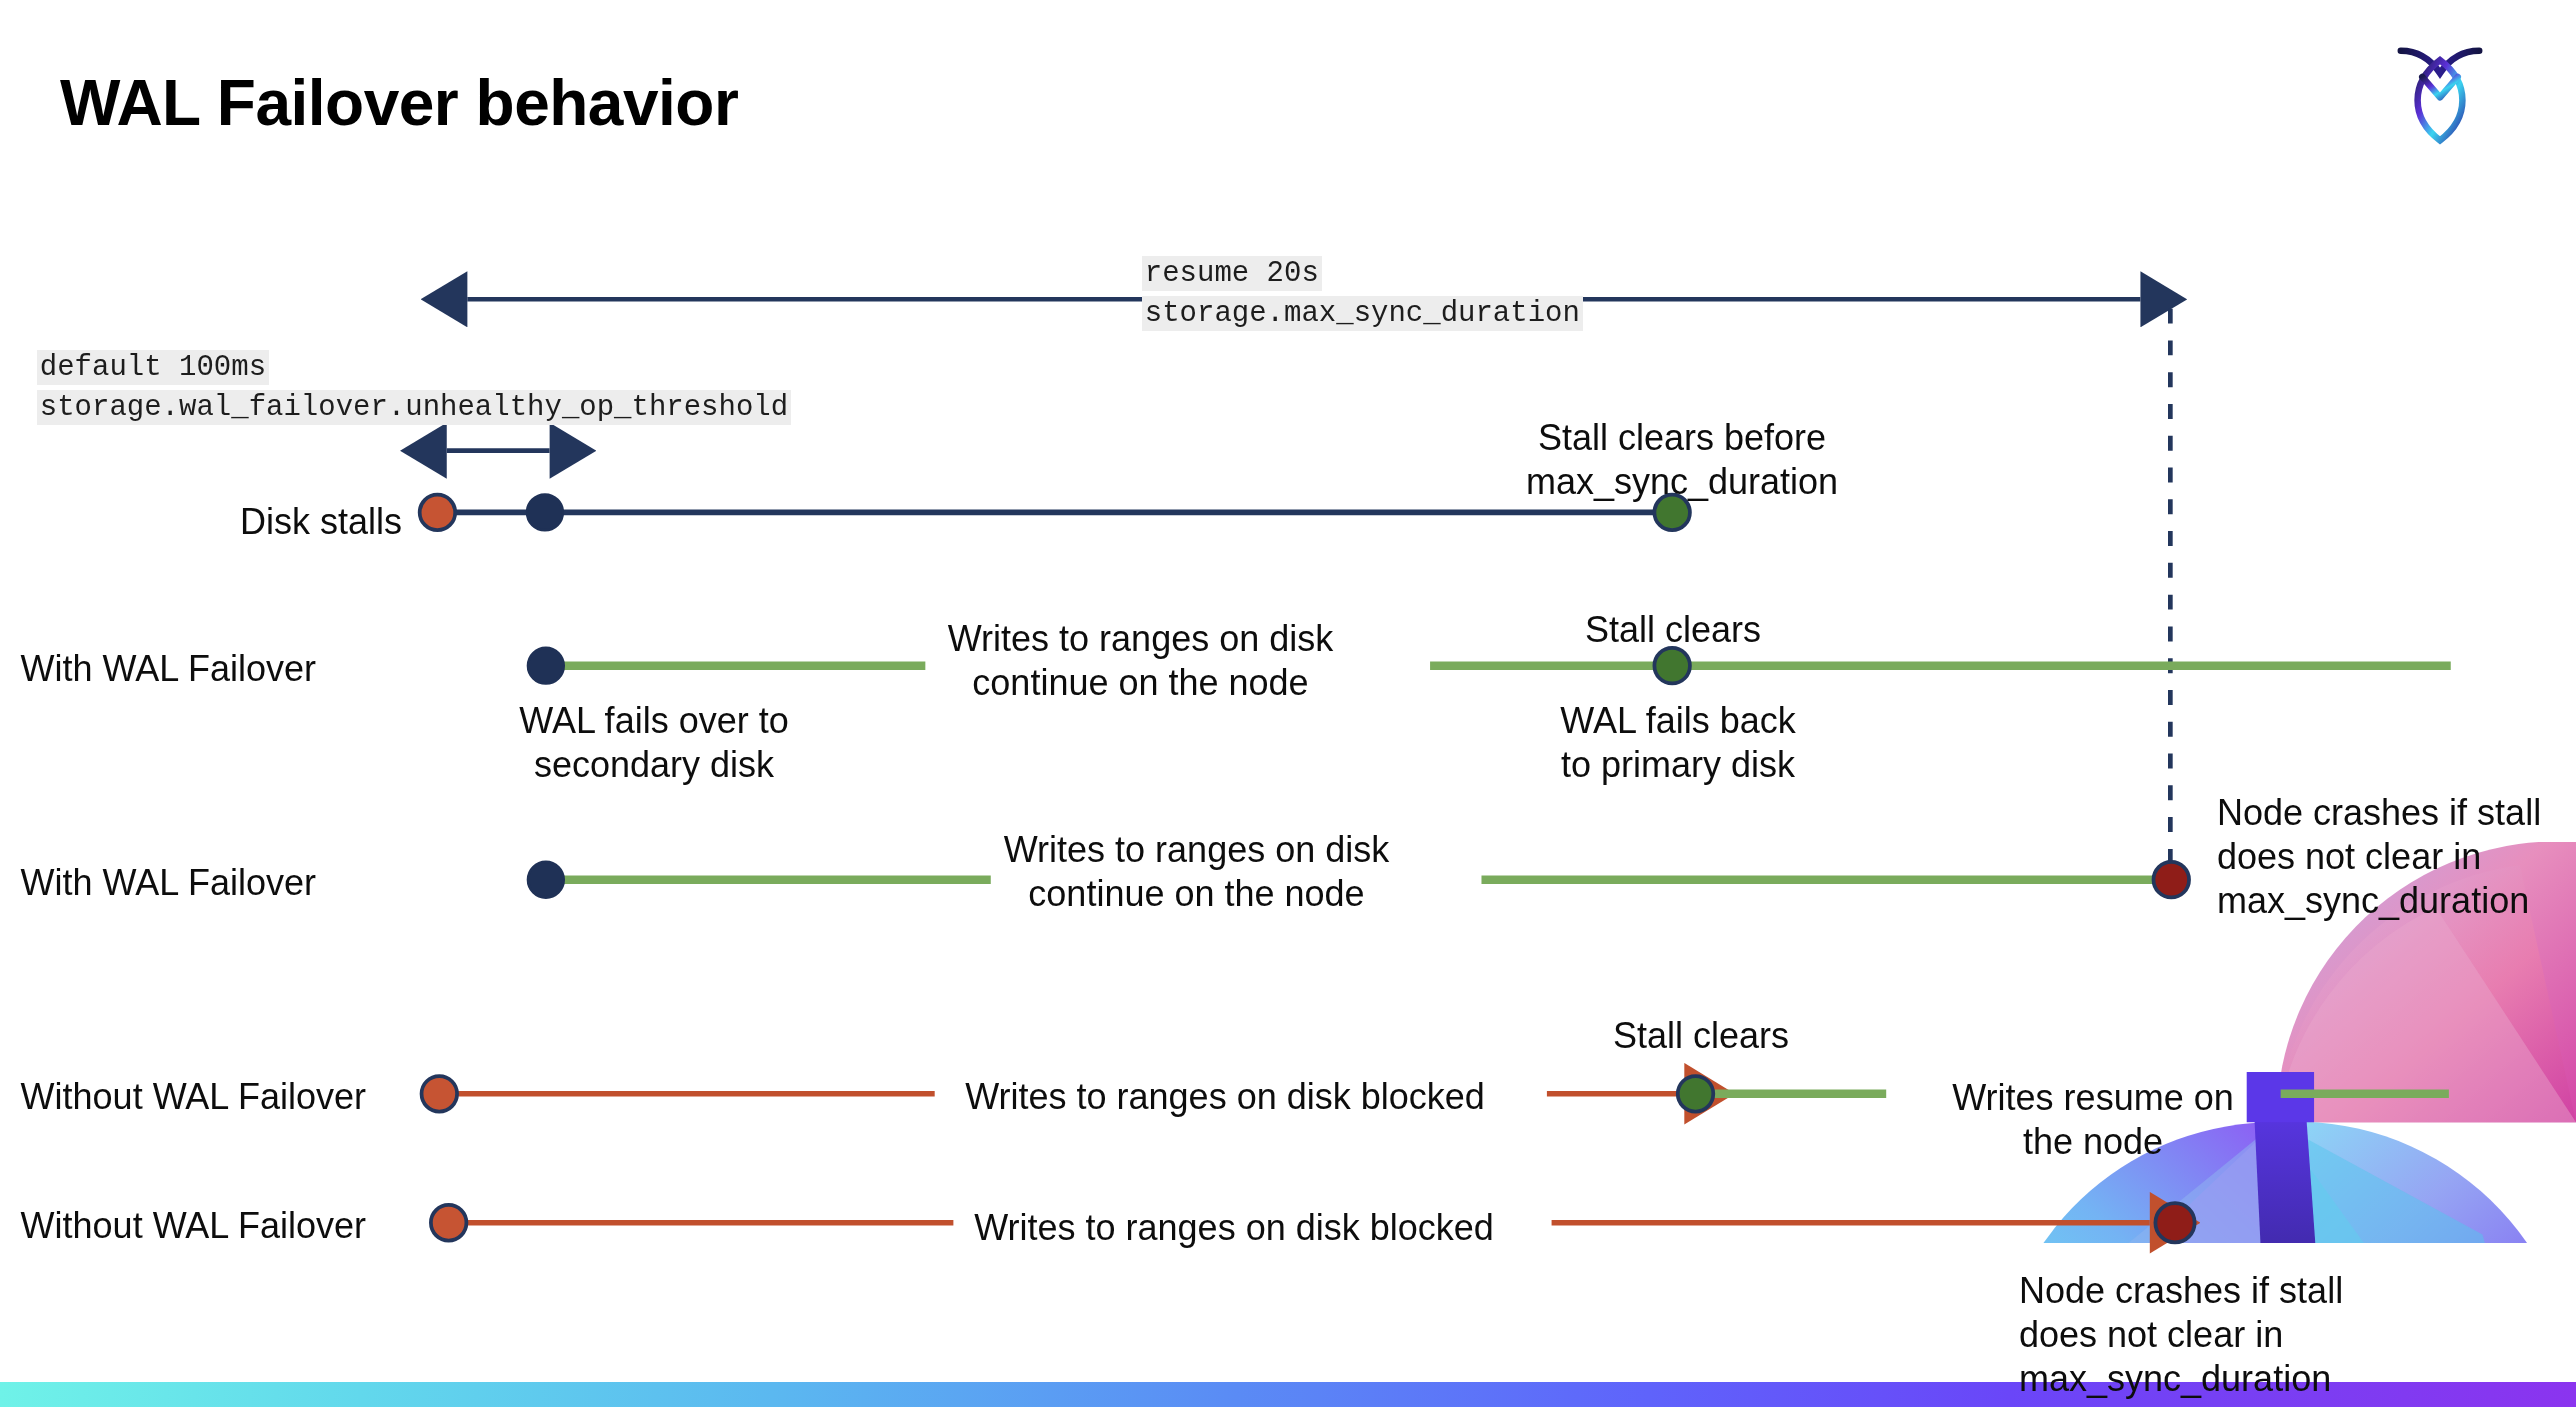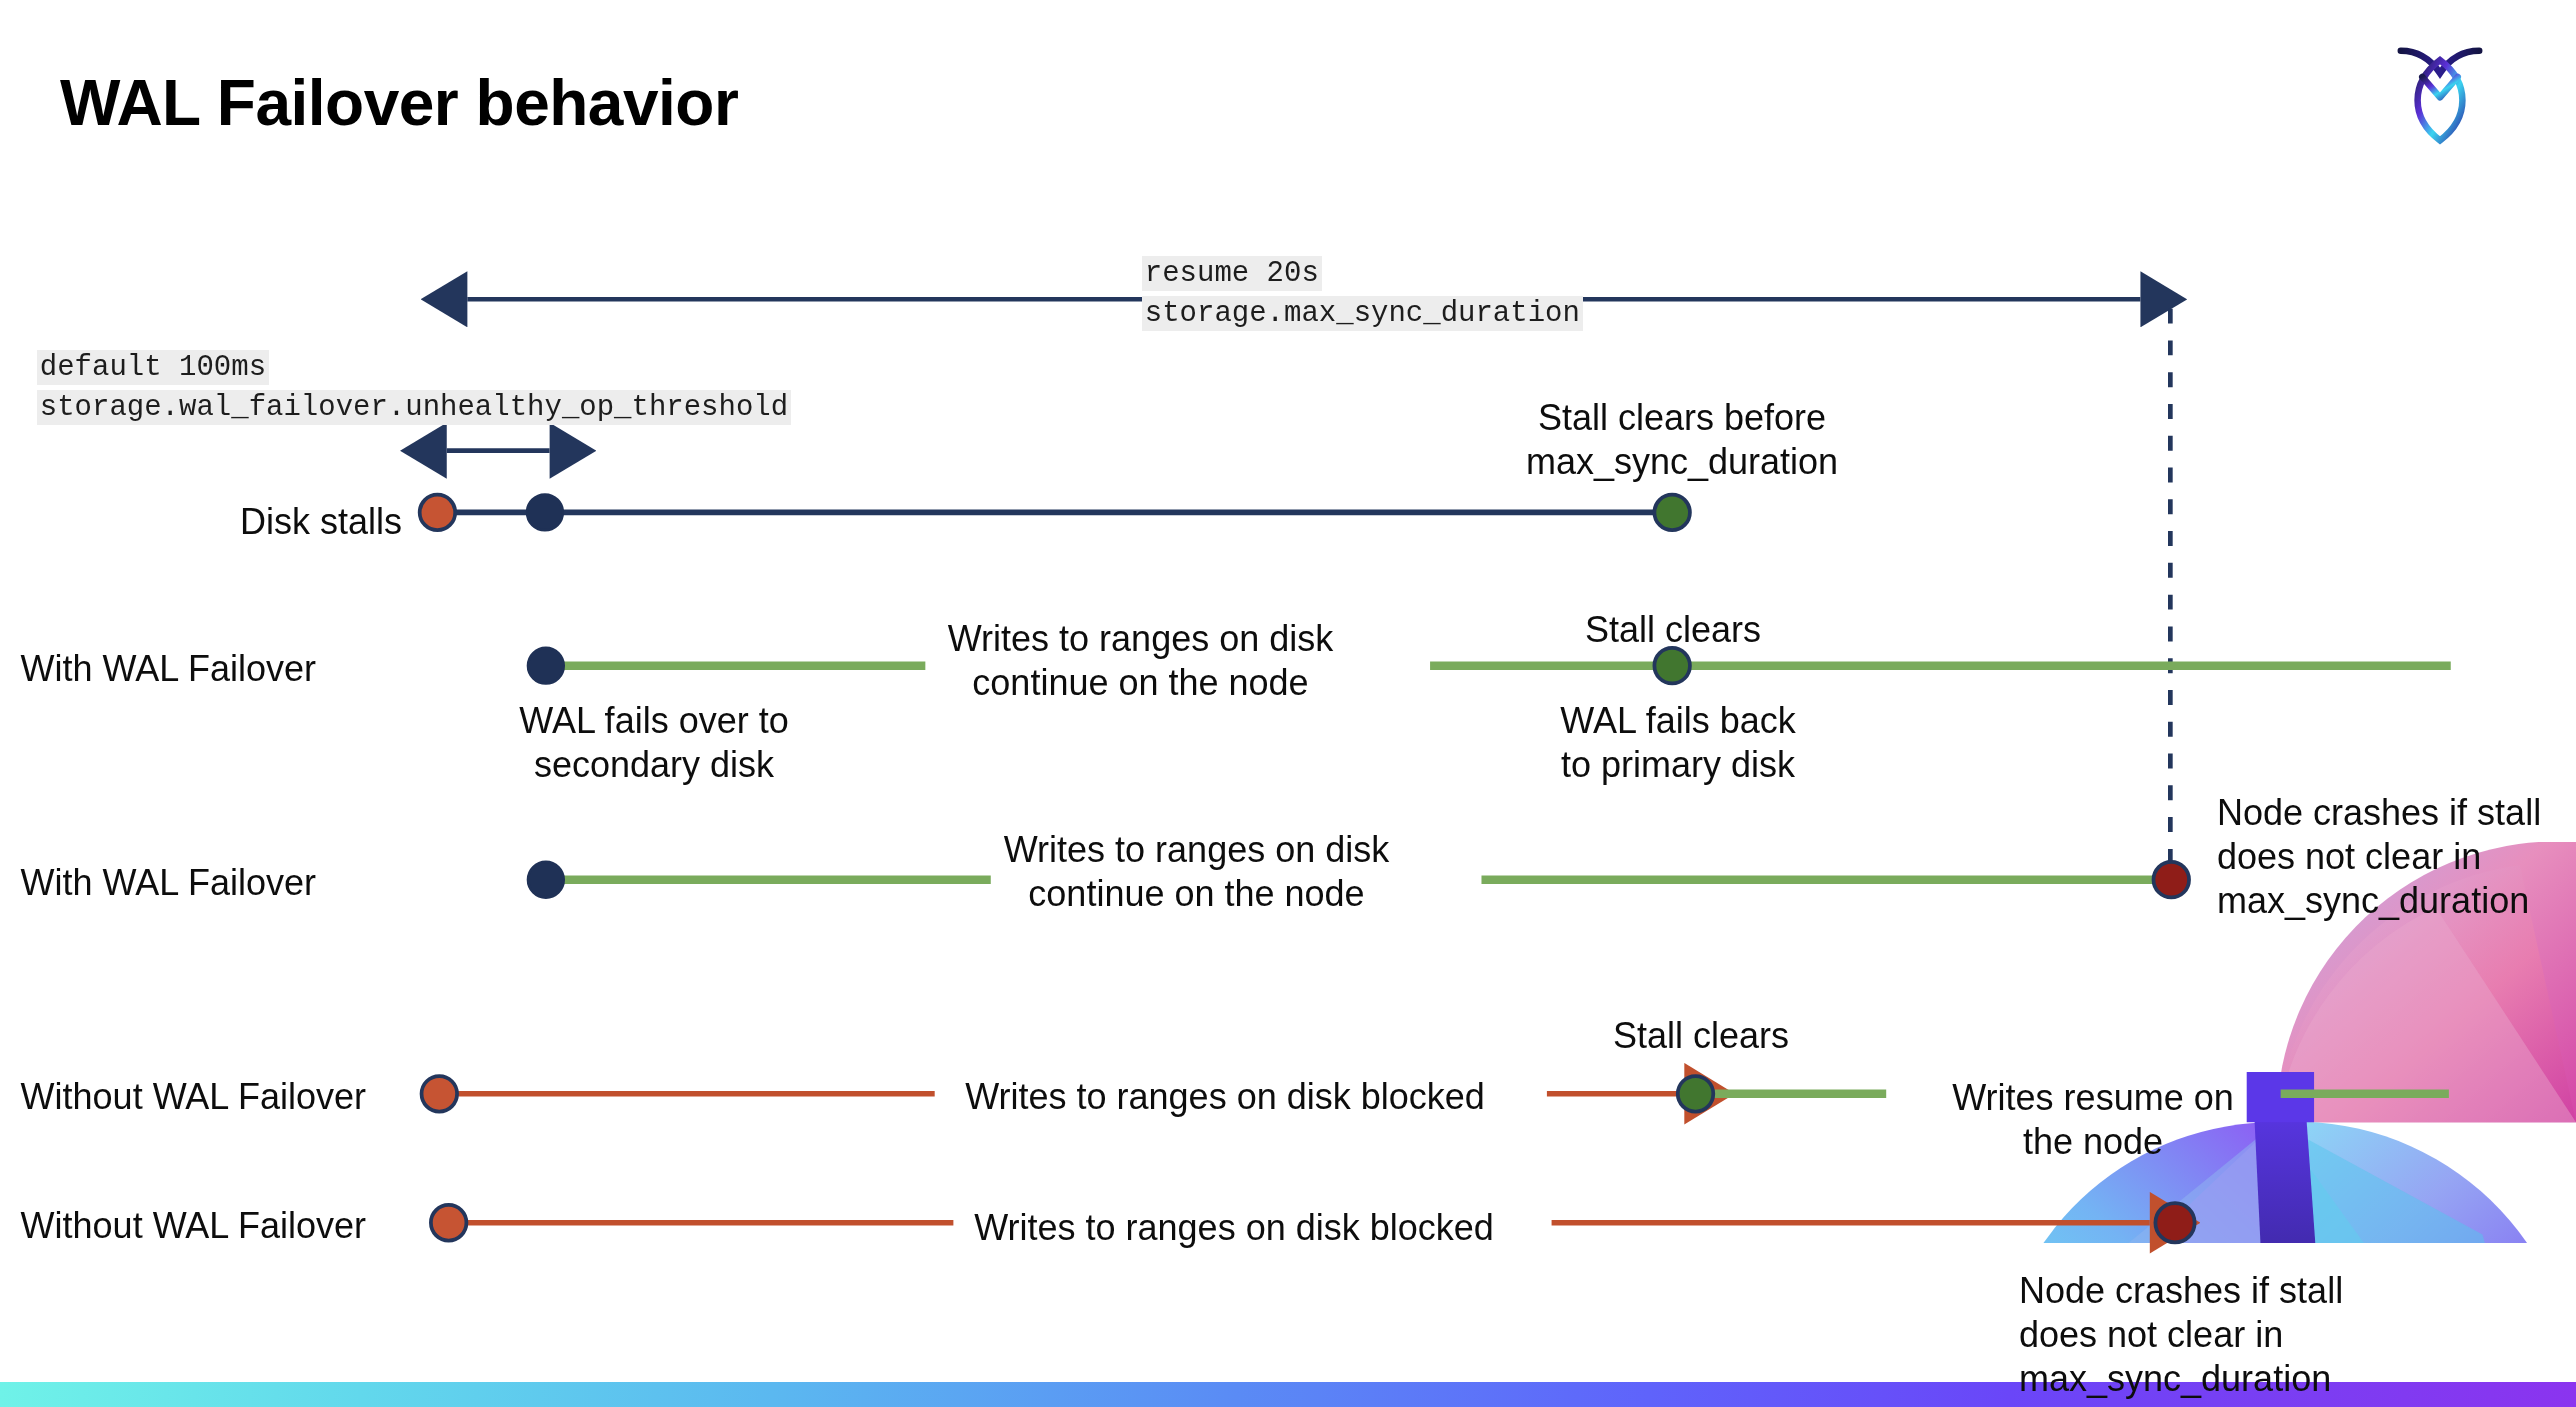--- a/index.html
+++ b/index.html
@@ -261,21 +261,21 @@
   <div class="lbl right" style="left:0px; top:494px; width:402px;">Disk stalls</div>
 
   <div class="lbl left" style="left:20.6px; top:647px; width:393px;">With WAL Failover</div>
 
   <div class="lbl left" style="left:20.6px; top:861px; width:393px;">With WAL Failover</div>
 
   <div class="lbl left" style="left:20.6px; top:1075px; width:430px;">Without WAL Failover</div>
 
   <div class="lbl left" style="left:20.6px; top:1204px; width:430px;">Without WAL Failover</div>
 
-  <div class="lbl center" style="left:1514px; top:396px; width:336px;">Stall clears before
+  <div class="lbl center" style="left:1514px; top:416px; width:336px;">Stall clears before
 max_sync_duration</div>
 
   <div class="lbl center" style="left:935px; top:617px; width:411px;">Writes to ranges on disk
 continue on the node</div>
 
   <div class="lbl center" style="left:1533px; top:608px; width:280px;">Stall clears</div>
 
   <div class="lbl center" style="left:1519px; top:699px; width:318px;">WAL fails  back
 to primary disk</div>
 

